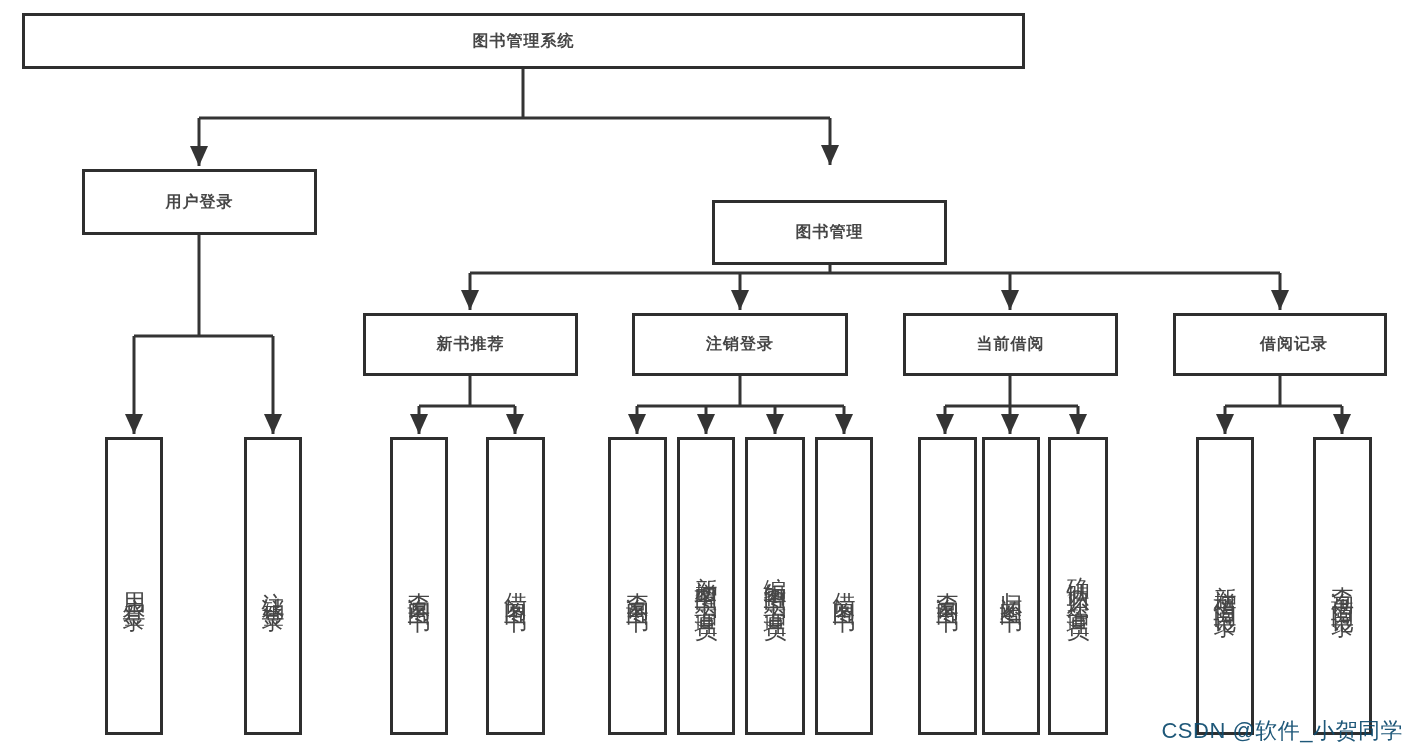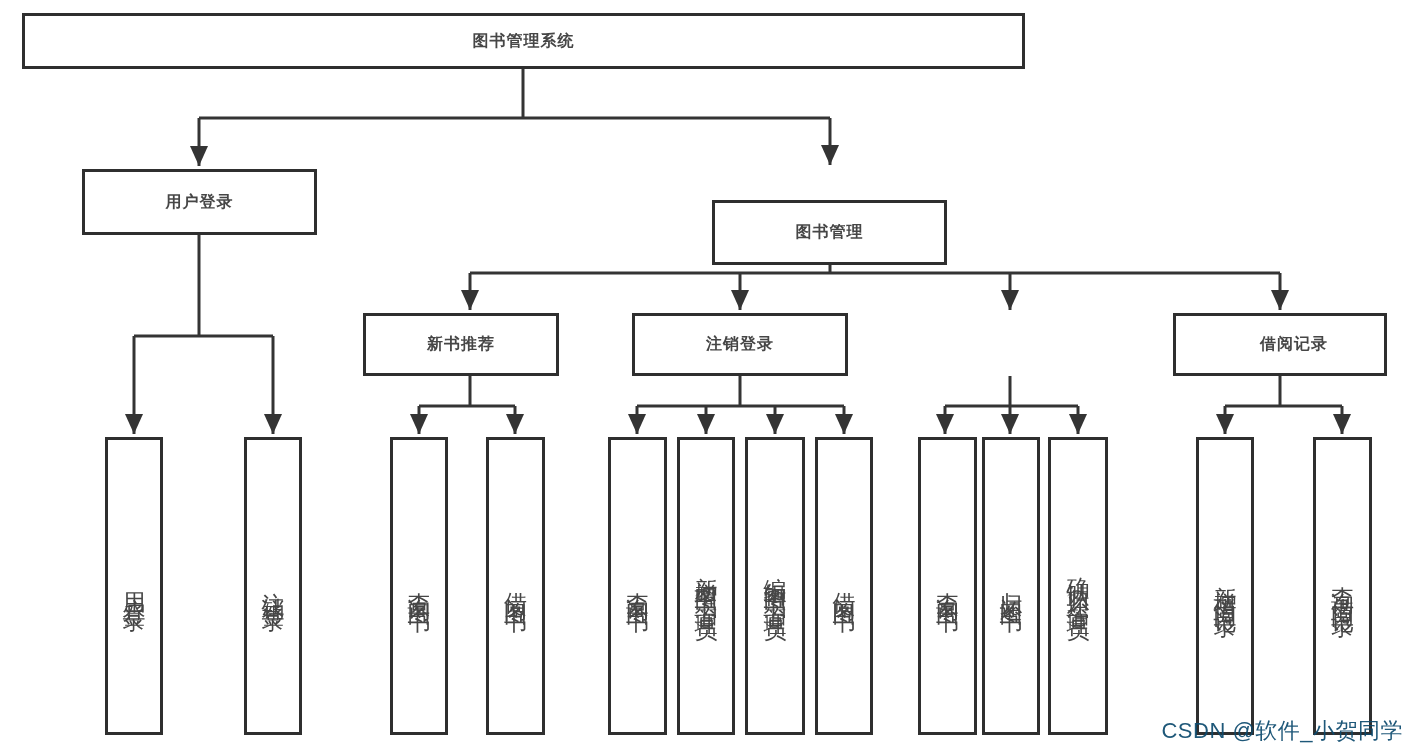--- a/index.html
+++ b/index.html
@@ -115,25 +115,28 @@
     <span>图书管理系统</span>
   </div>
 
   <div class="node h-node" style="left:82px; top:169px; width:235px; height:66px;">
     <span>用户登录</span>
   </div>
   <div class="node h-node" style="left:712px; top:168px; width:235px; height:65px;margin-top:32px;">
     <span>图书管理</span>
   </div>
 
-  <div class="node h-node" style="left:363px; top:313px; width:196px; height:63px;">
+  <div class="node h-node" style="left:363px; top:313px; width:215px; height:63px;">
     <span>新书推荐</span>
   </div>
   <div class="node h-node" style="left:632px; top:313px; width:216px; height:63px;">
     <span>注销登录</span>
+  </div>
+  <div class="node h-node" style="left:903px; top:313px; width:215px; height:63px;">
+    <span>当前借阅</span>
   </div>
   <div class="node h-node" style="left:1173px; top:313px; width:214px; height:63px;padding-left:28px;">
     <span>借阅记录</span>
   </div>
 
   <div class="node v-node" style="left:105px; top:437px; width:58px; height:298px;">
     <span class="v-text">用户登录</span>
   </div>
   <div class="node v-node" style="left:244px; top:437px; width:58px; height:298px;">
     <span class="v-text">注销登录</span>

